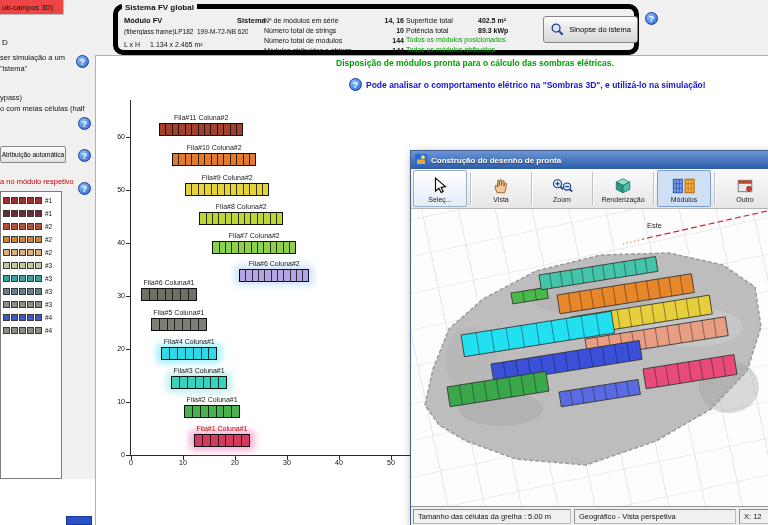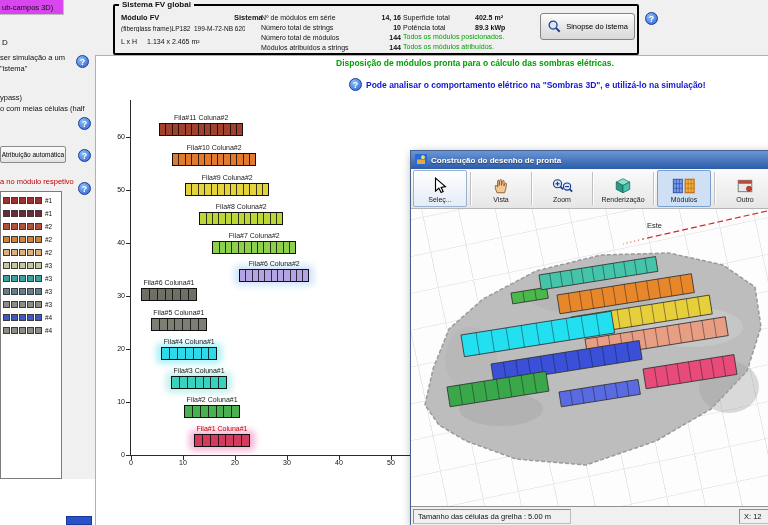--- a/index.html
+++ b/index.html
@@ -3,42 +3,42 @@
 <meta charset="utf-8">
 <style>
   *{margin:0;padding:0;box-sizing:border-box}
   html,body{width:768px;height:525px;overflow:hidden;background:#f0f0f0;
     font-family:"Liberation Sans",sans-serif;color:#111}
   #screen{position:relative;width:768px;height:525px;overflow:hidden}
 
   
   .sidebar{position:absolute;left:0;top:0;width:95px;height:525px;background:#f0f0f0;overflow:hidden}
   .tab{position:absolute;left:0;top:0;width:64px;height:15px;font-size:7.5px;line-height:15px;
-       padding-left:2px;background:#d946ef;border-right:1px solid #bdbdbd;border-bottom:1px solid #bdbdbd;white-space:nowrap}
+       padding-left:2px;background:#ef4444;border-right:1px solid #bdbdbd;border-bottom:1px solid #bdbdbd;white-space:nowrap}
   .frag{position:absolute;font-size:7.5px;white-space:nowrap}
   .autobtn{position:absolute;left:0;top:146px;width:66px;height:17px;font-size:6.5px;
        background:linear-gradient(#fbfbfb,#e2e2e2);border:1px solid #8a8a8a;border-radius:2px;
        font-family:"Liberation Sans",sans-serif;overflow:hidden;white-space:nowrap}
   .rednote{position:absolute;left:0;top:177px;font-size:7.5px;color:#c00000;white-space:nowrap}
   .strlist{position:absolute;left:0;top:191px;width:62px;height:288px;background:#fff;
        border:1px solid #7d7d7d;overflow:hidden;padding-top:2px}
   .strow{display:flex;align-items:center;gap:1px;height:13px;padding-left:2px}
   .sq{width:7px;height:7px;border:1px solid #3a3a3a;flex:none}
   .stlab{font-size:6.5px;margin-left:2px;white-space:nowrap}
   .whitefoot{position:absolute;left:0;top:479px;width:95px;height:46px;background:#fff}
   .bluechip{position:absolute;left:66px;top:516px;width:26px;height:9px;background:#2a52c8;border:1px solid #18389a}
 
   
   .mainpanel{position:absolute;left:95px;top:55px;width:673px;height:470px;background:#fff;
        border-left:1px solid #b0b0b0;border-top:1px solid #b0b0b0}
   .msg-green{position:absolute;left:336px;top:58px;font-size:8.5px;font-weight:bold;color:#00a000;white-space:nowrap}
   .msg-blue{position:absolute;left:366px;top:80px;font-size:8.5px;font-weight:bold;color:#1515d0;white-space:nowrap}
 
   
-  .groupframe{position:absolute;left:113px;top:4px;width:526px;height:51px;border:2px solid #000000;border-radius:2px}
+  .groupframe{position:absolute;left:113px;top:4px;width:526px;height:51px;border:5px solid #000000;border-radius:10px}
   .gtitle{position:absolute;top:-6px;left:4px;background:#f0f0f0;padding:0 3px;font-size:8px;font-weight:bold;white-space:nowrap}
   .ml{position:absolute;left:6px;top:7px;font-size:7.5px;font-weight:bold;white-space:nowrap}
   .mv{position:absolute;left:6px;top:19px;font-size:6.5px;width:124px;white-space:nowrap;overflow:hidden}
   .sz{position:absolute;left:6px;top:32px;font-size:7px;white-space:nowrap}
   .sz .szv{margin-left:10px}
   .sisl{position:absolute;left:119px;top:7px;font-size:7.5px;font-weight:bold}
   .stats{position:absolute;left:146px;top:7px;width:140px}
   .totals{position:absolute;left:288px;top:7px;width:150px}
   .sysrow{display:flex;justify-content:space-between;font-size:7px;height:10px;line-height:10px;white-space:nowrap}
   .totals .sysrow{justify-content:flex-start}
@@ -640,17 +640,18 @@
               <line x1="216.57142857142856" y1="183" x2="216.57142857142856" y2="198" stroke="rgba(20,20,40,0.6)" stroke-width="0.7"></line>
             </g>
           </g>
         <line x1="356" y1="2" x2="232" y2="30" stroke="#e02020" stroke-width="1.2" stroke-dasharray="6 3"></line>
         <line x1="232" y1="30" x2="212" y2="35" stroke="#e02020" stroke-width="1" stroke-dasharray="1 3"></line>
         <text x="236" y="19" font-size="7.5" fill="#222">Este</text>
       </svg>
     </div>
     <div class="statusbar">
       <div class="spanel" style="left:2px;width:158px">Tamanho das células da grelha :  5.00 m</div>
+      <div class="spanel" style="left:163px;width:162px">Geográfico - Vista perspetiva</div>
       <div class="spanel" style="left:328px;width:60px">X: 12</div>
     </div>
   </div>
 
 </div>
 
 </body></html>

